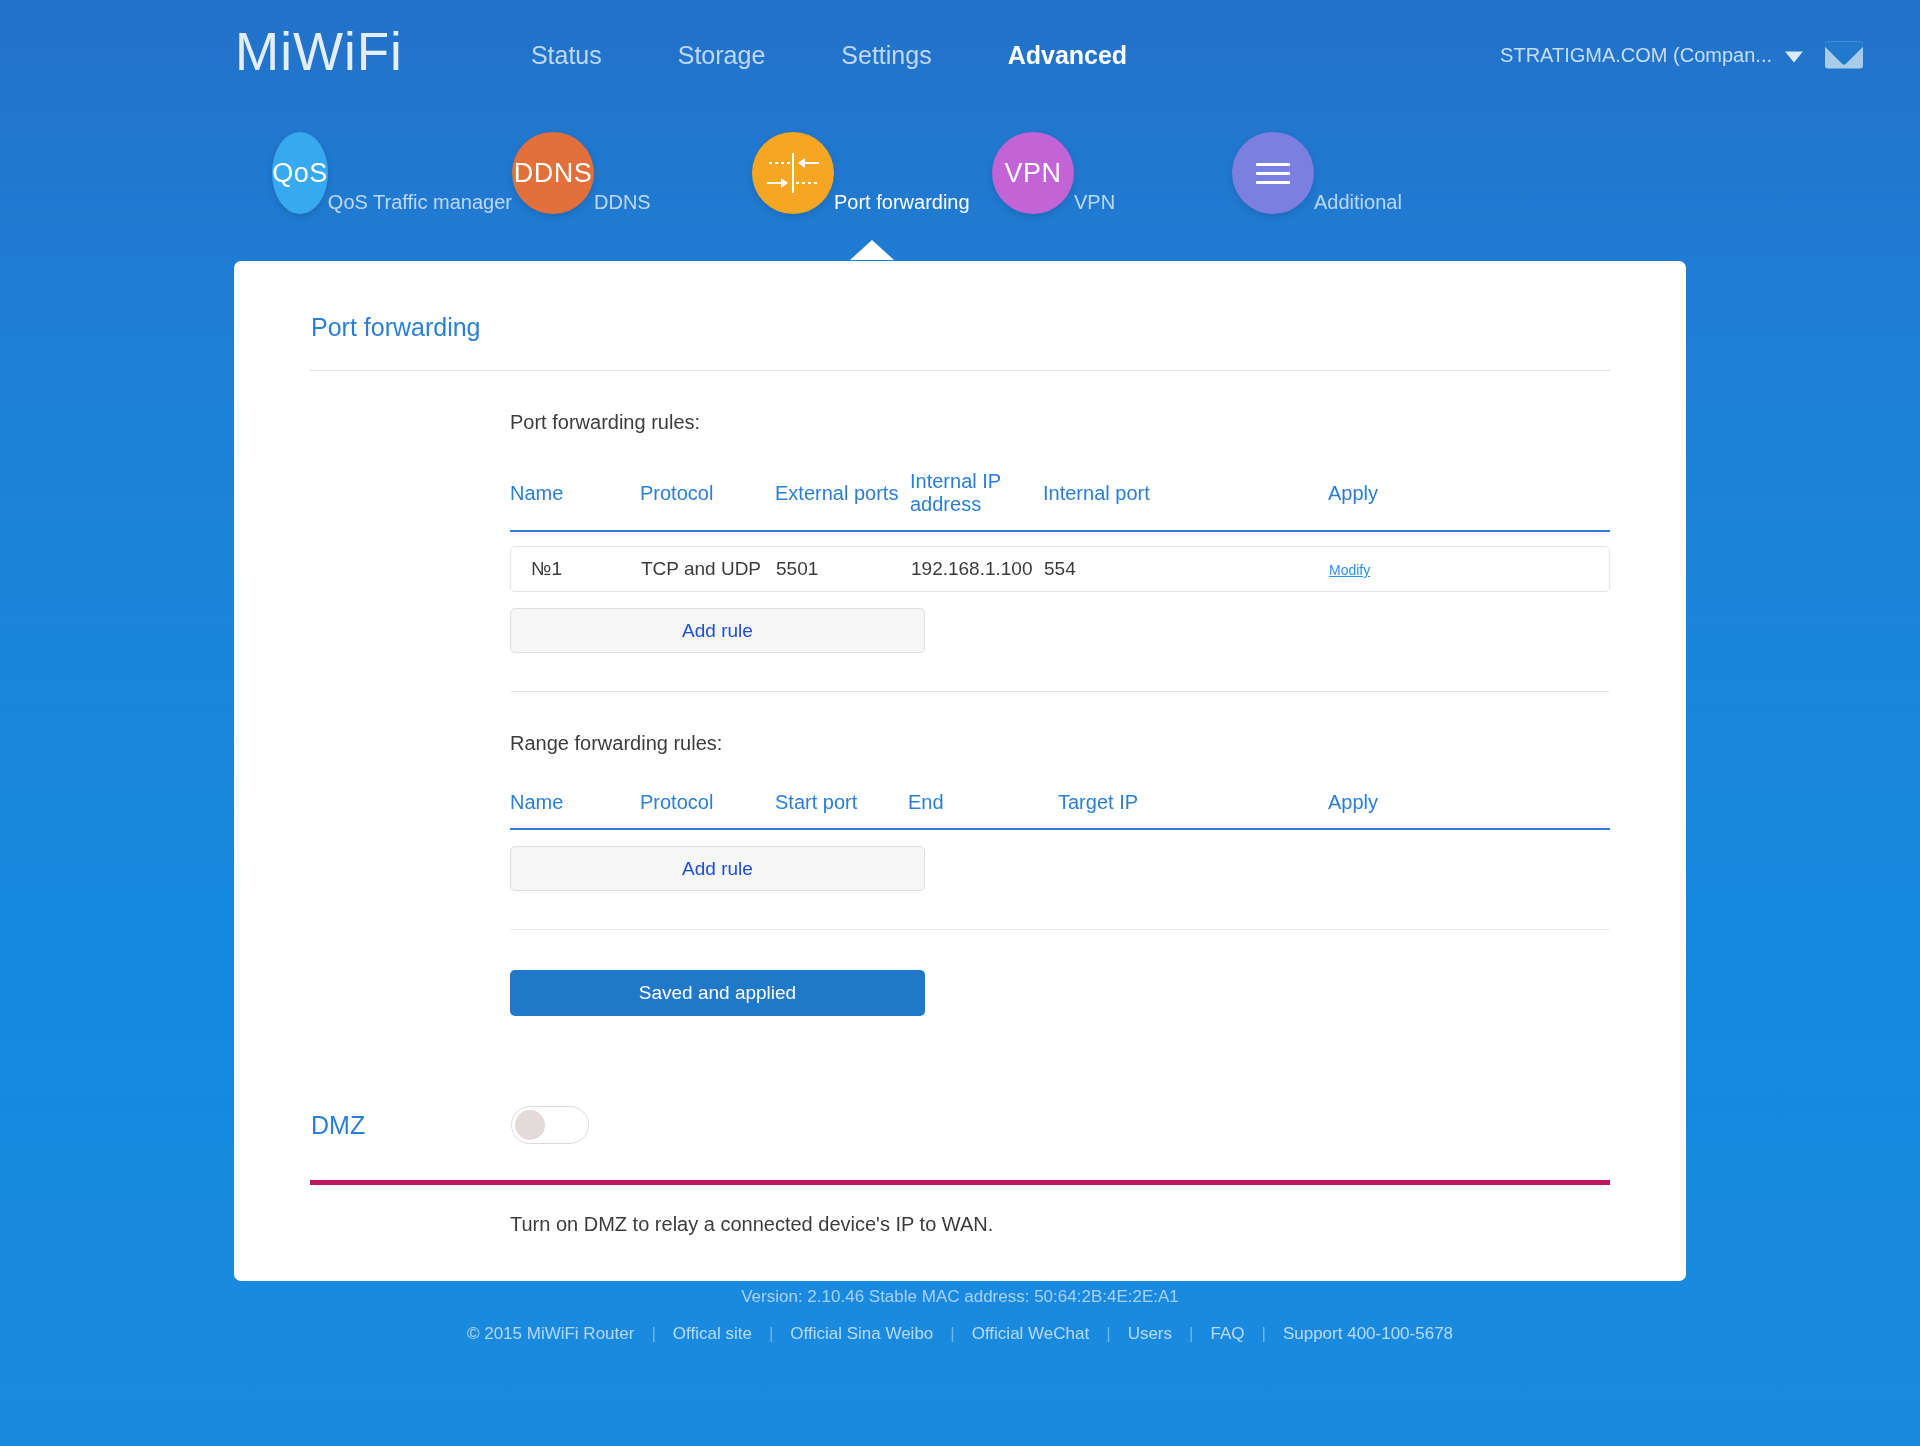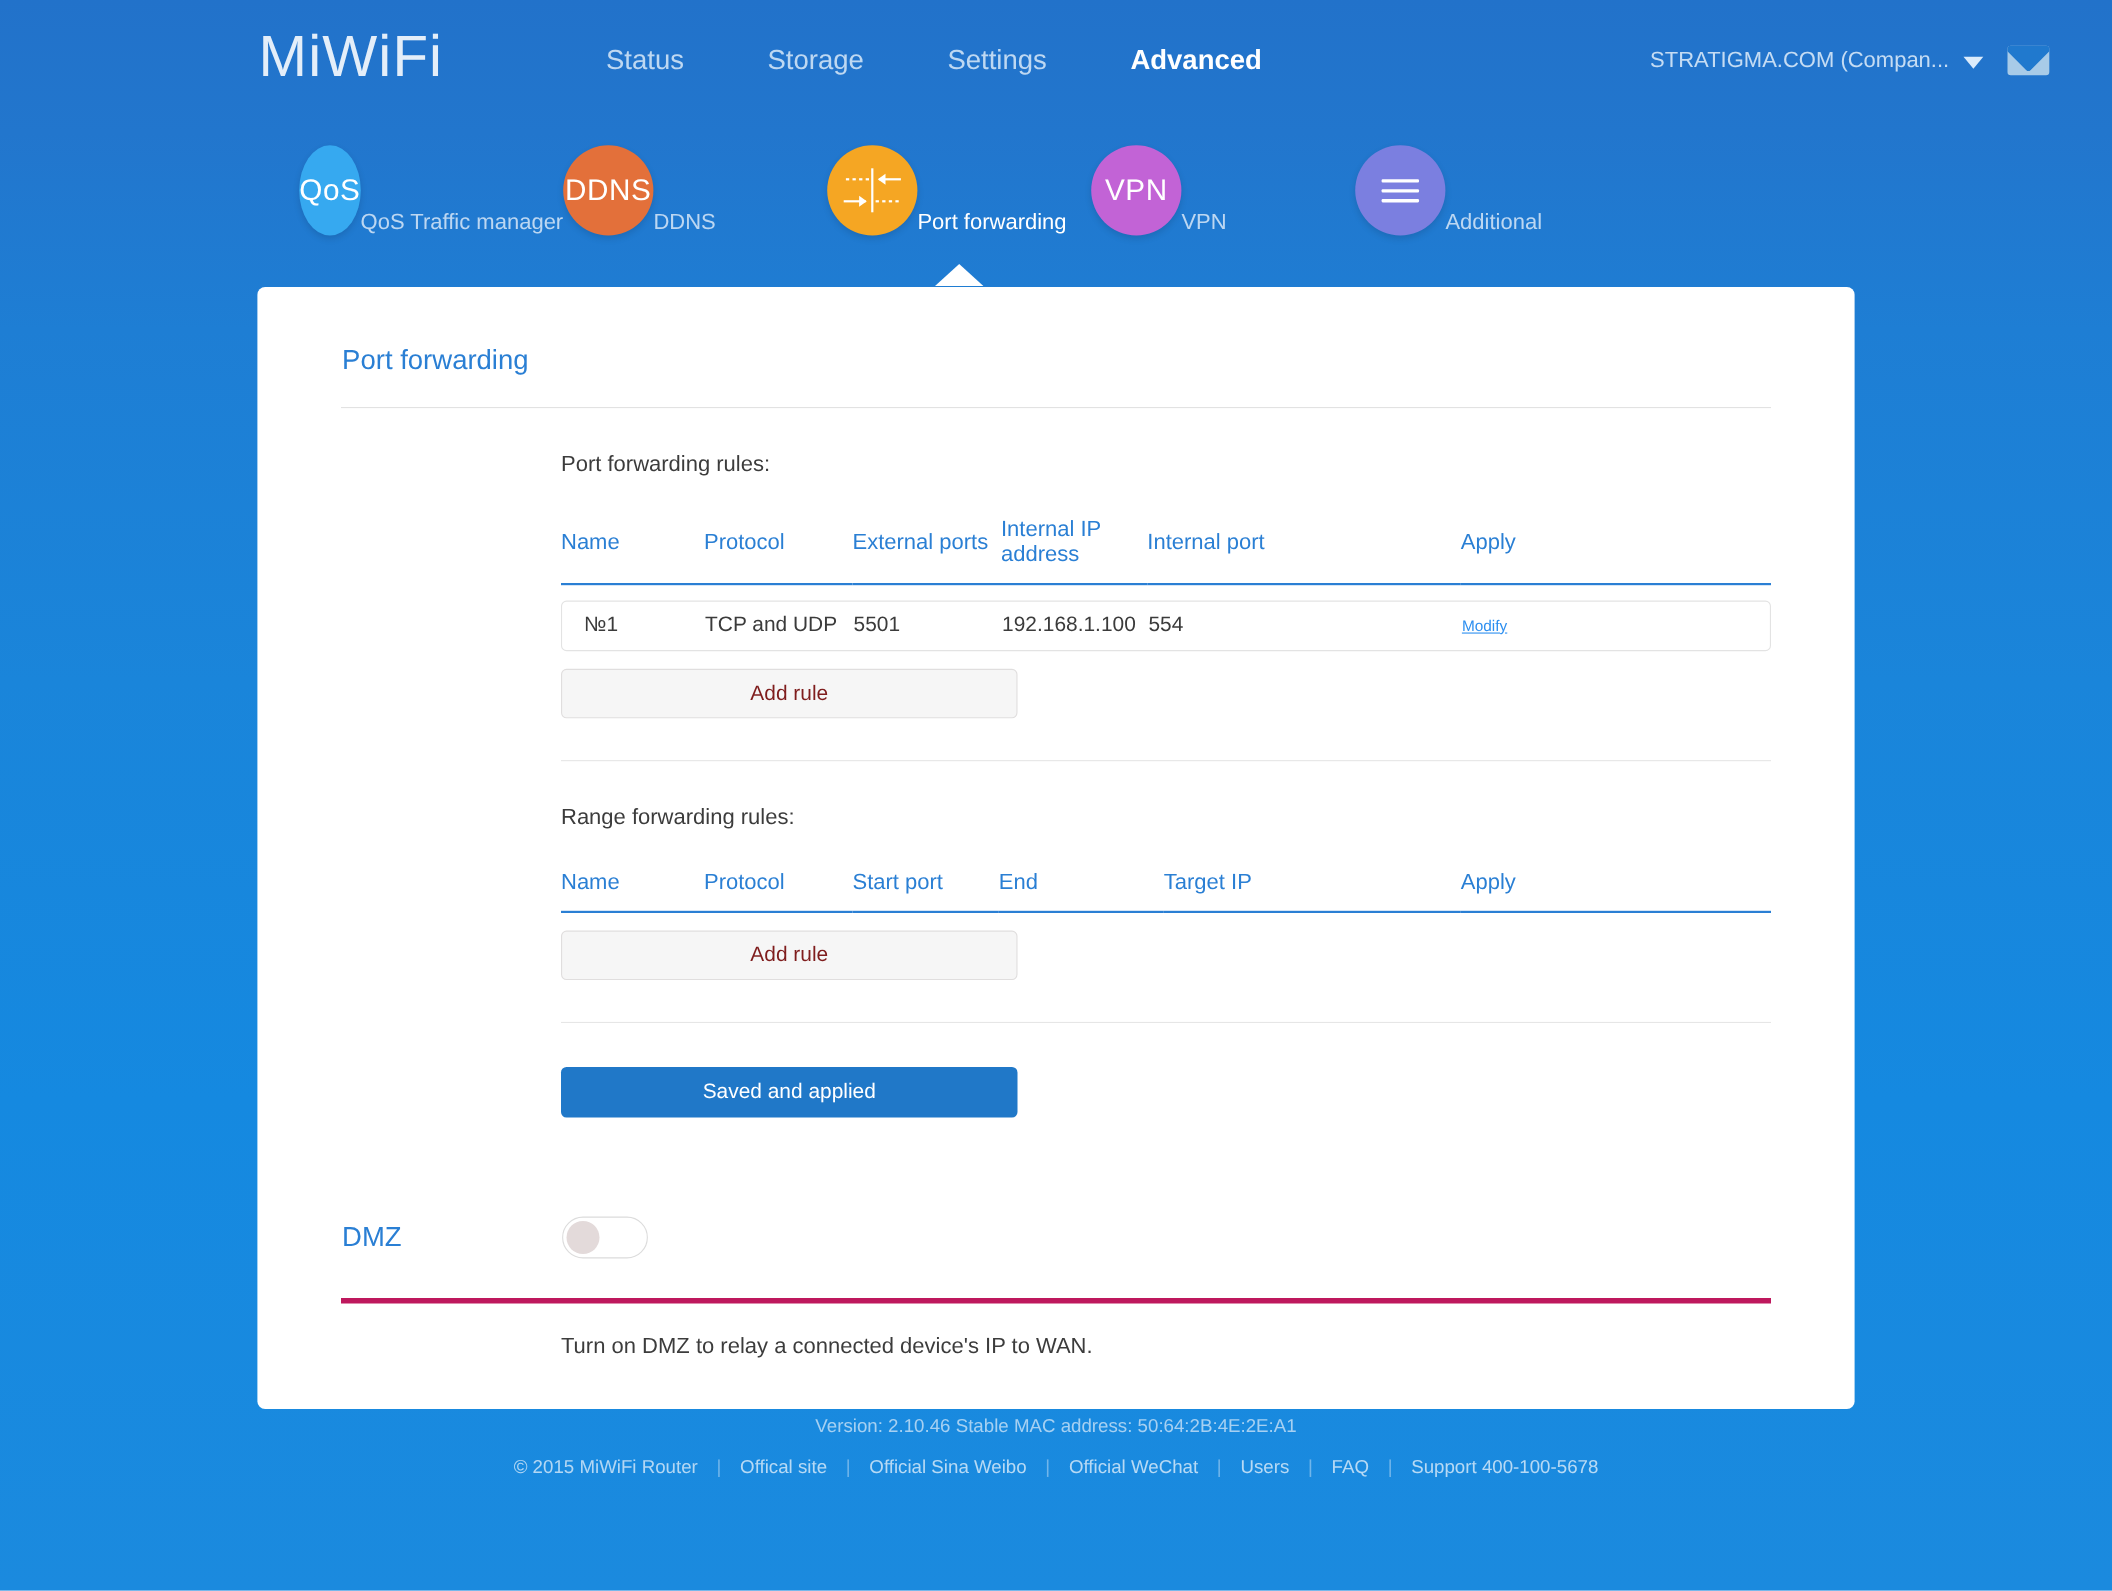--- a/index.html
+++ b/index.html
@@ -24,21 +24,20 @@
     -webkit-font-smoothing: antialiased;
   }
 
   
   .topbar {
     height: 110px;
     display: flex;
     align-items: center;
     padding: 0 0 0 235px;
     position: relative;
-    gap: 20px;
   }
 
   .brand {
     font-size: 53px;
     font-weight: 300;
     letter-spacing: 1px;
     color: rgba(255,255,255,0.88);
     line-height: 1;
     margin-top: -8px;
     user-select: none;
@@ -289,21 +288,21 @@
   .btn-add {
     display: block;
     width: 415px;
     height: 45px;
     margin-top: 16px;
     background: #f6f6f6;
     border: 1px solid #e0dede;
     border-radius: 5px;
     font-family: "Liberation Sans", sans-serif;
     font-size: 19px;
-    color: #7f1d1d;
+    color: #1d4ed8;
     cursor: pointer;
   }
 
   .sep {
     width: 1100px;
     height: 1px;
     background: #e6e6e6;
     margin: 38px 0 40px;
   }
 

